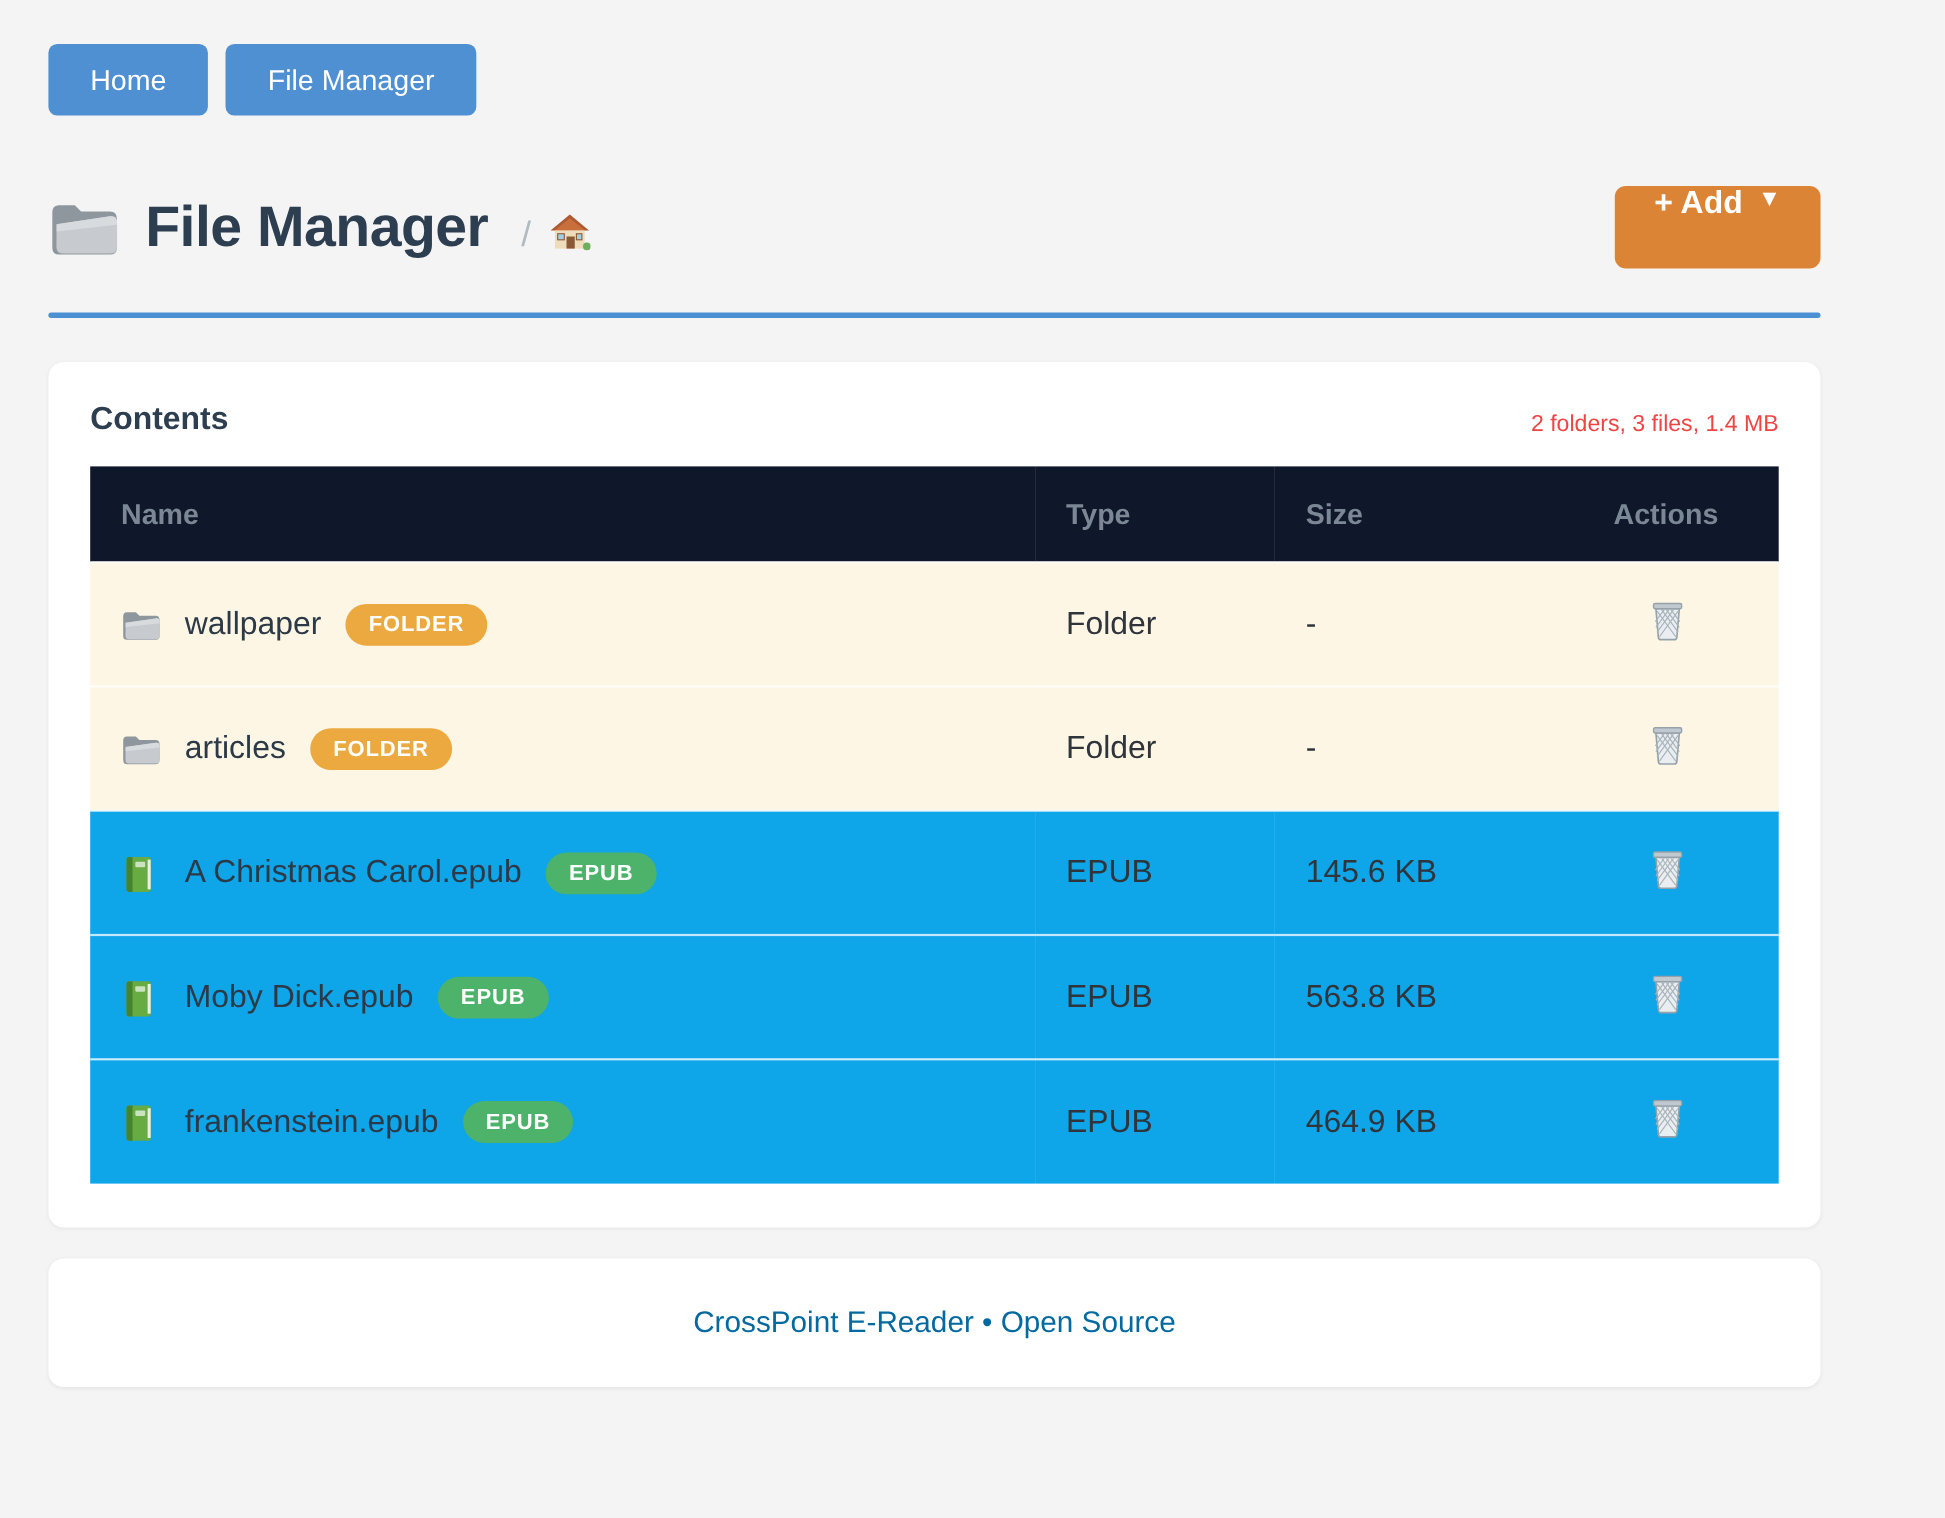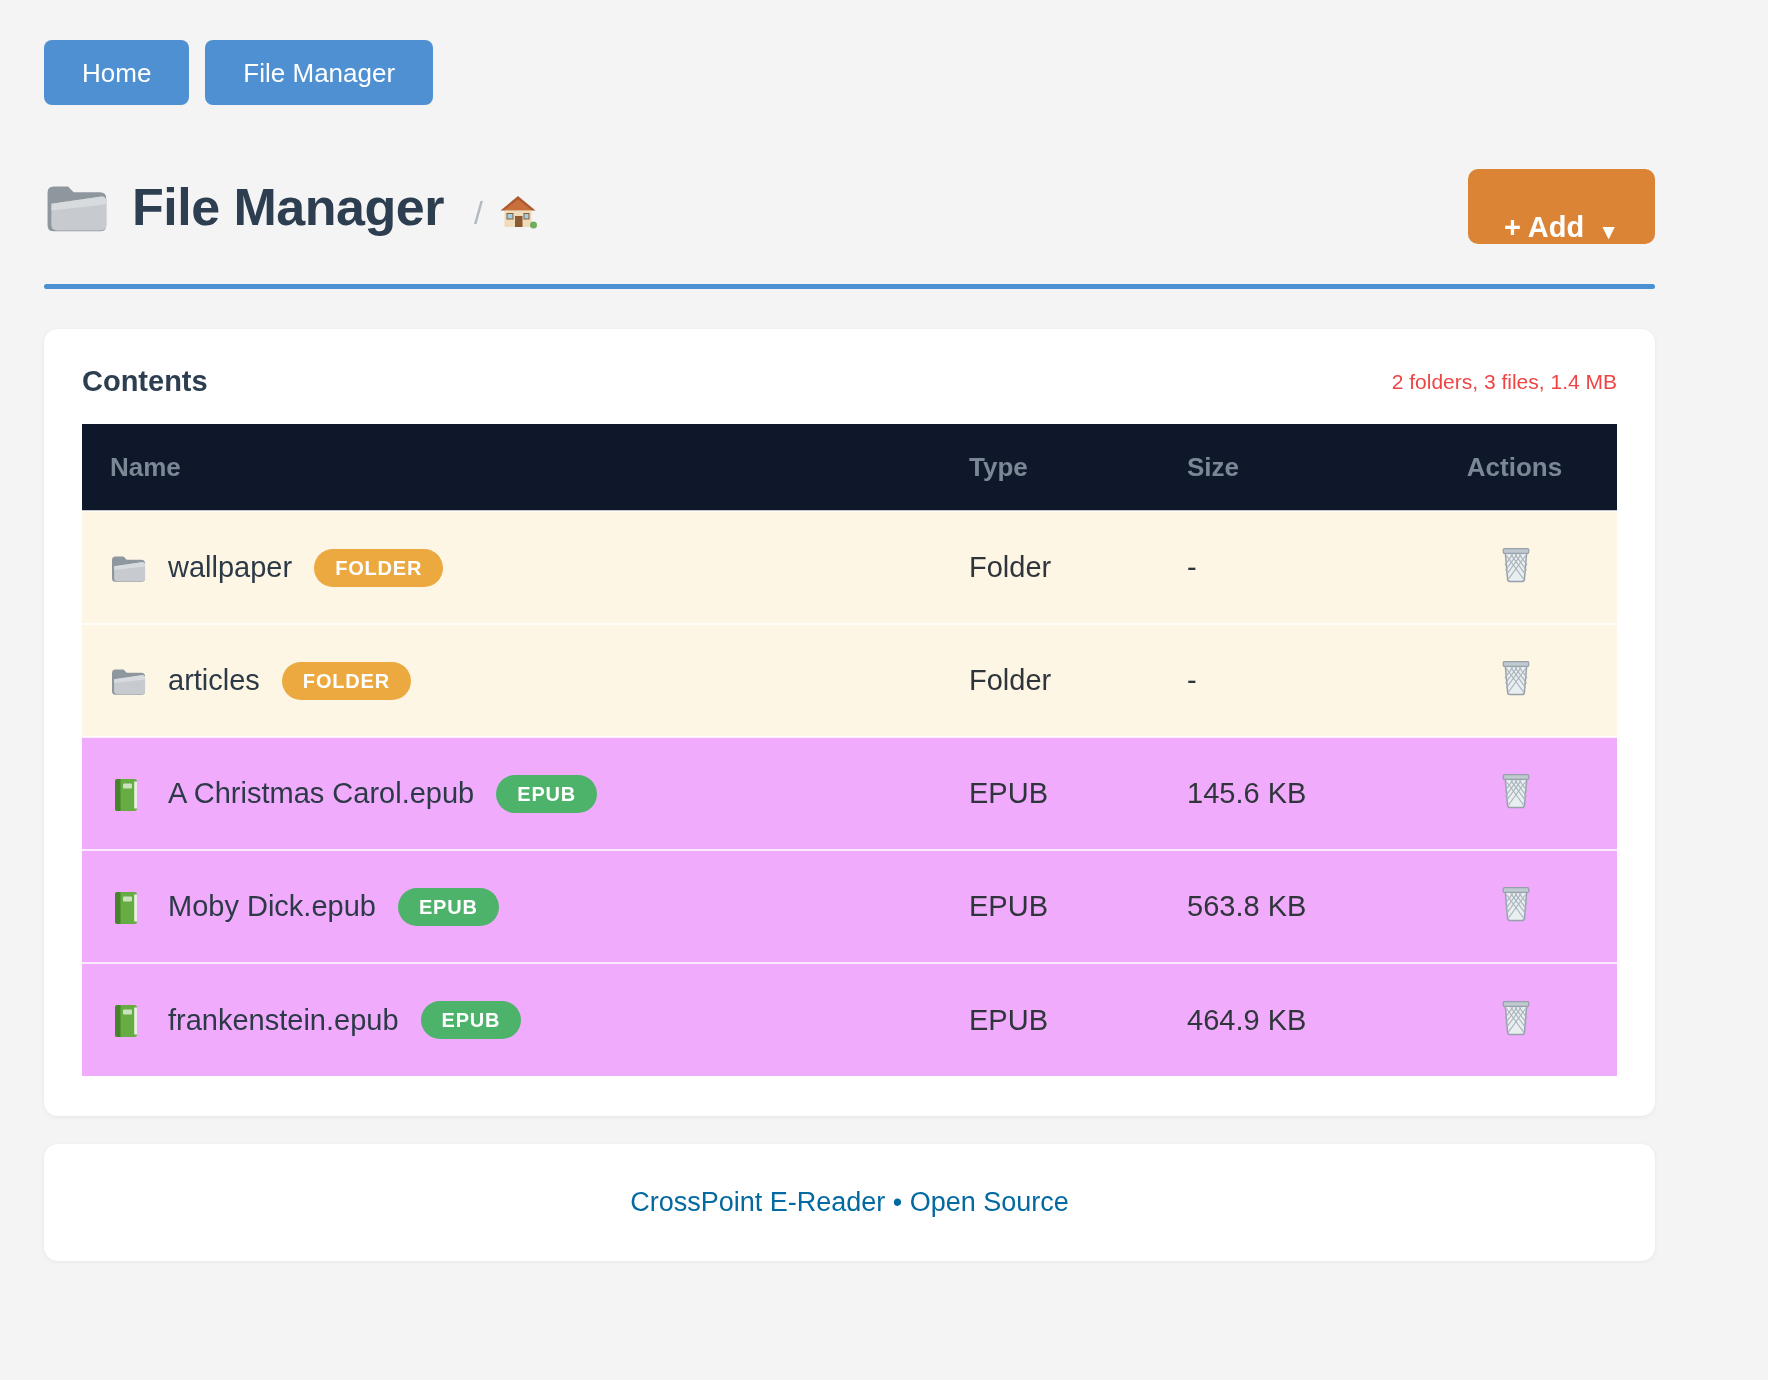--- a/index.html
+++ b/index.html
@@ -31,58 +31,58 @@
   .title-folder { width: 64px; height: 54px; margin-right: 24px; flex: none; }
   .page-title { font-size: 52px; font-weight: bold; color: #2d3e50; letter-spacing: -0.5px; }
   .breadcrumb { display: flex; align-items: center; margin-left: 30px; margin-top: 14px; }
   .crumb-sep { color: #b3babf; font-size: 32px; margin-right: 16px; }
   .house-svg { width: 38px; height: 38px; }
   .add-btn {
     background: #dc8435; color: #fff; border: none; cursor: pointer;
     font-family: "Liberation Sans", sans-serif;
     font-size: 29px; font-weight: bold;
     height: 75px; padding: 0 36px; border-radius: 10px;
-    display: flex; align-items: flex-end; gap: 14px;
+    display: flex; align-items: flex-start; gap: 14px;
   }
   .add-caret { font-size: 21px; }
 
   .accent-rule {
     margin-top: 40px; height: 5px; width: 100%;
     background: #4a90d3; border: none; border-radius: 3px;
   }
 
   
   .card {
     background: #ffffff; border-radius: 14px;
     box-shadow: 0 1px 4px rgba(0,0,0,0.06);
   }
   .contents-card { margin-top: 40px; padding: 36px 38px 40px 38px; }
   .contents-head {
-    display: flex; align-items: center; justify-content: space-between;
+    display: flex; align-items: flex-end; justify-content: space-between;
     margin-bottom: 26px;
   }
   .contents-title { font-size: 29px; font-weight: bold; color: #2d3e50; }
   .contents-summary { font-size: 21px; color: #ef4444; }
 
   table { width: 100%; border-collapse: collapse; table-layout: fixed; }
   col.c-name { width: auto; }
   col.c-type { width: 218px; }
   col.c-size { width: 281px; }
   col.c-actions { width: 177px; }
 
   thead th {
     background: #0f172a; height: 87px;
     font-size: 26px; font-weight: bold; color: #7b8794;
     text-align: left; padding-left: 28px;
   }
   thead th.th-actions { text-align: center; padding-right: 28px; padding-left: 0; }
 
   tbody tr { height: 113px; border-top: 2px solid rgba(255,255,255,0.75); }
   tbody tr.row-folder { background: #fdf6e4; }
-  tbody tr.row-epub   { background: #f0abfc; }
+  tbody tr.row-epub   { background: #0ea5e9; }
 
   td { font-size: 29px; color: #2f353b; padding-left: 28px; vertical-align: middle; }
   .cell-name .name-wrap { display: flex; align-items: center; gap: 22px; }
   .file-name { color: #2c3a47; }
   .row-icon { width: 36px; height: 32px; flex: none; display: inline-flex; }
 
   .badge {
     display: inline-block; color: #fff; font-weight: bold;
     font-size: 20px; letter-spacing: 0.8px;
     padding: 9px 21px; border-radius: 999px; line-height: 1;

